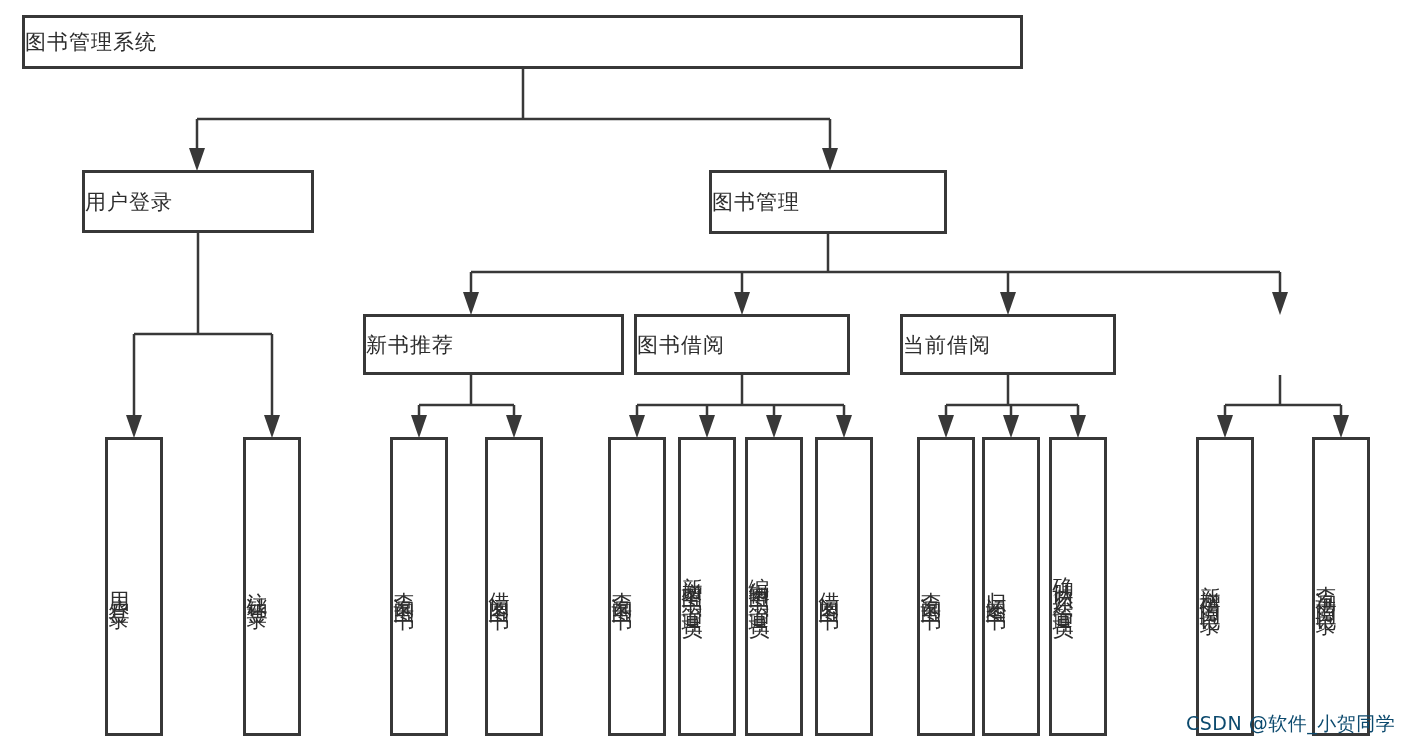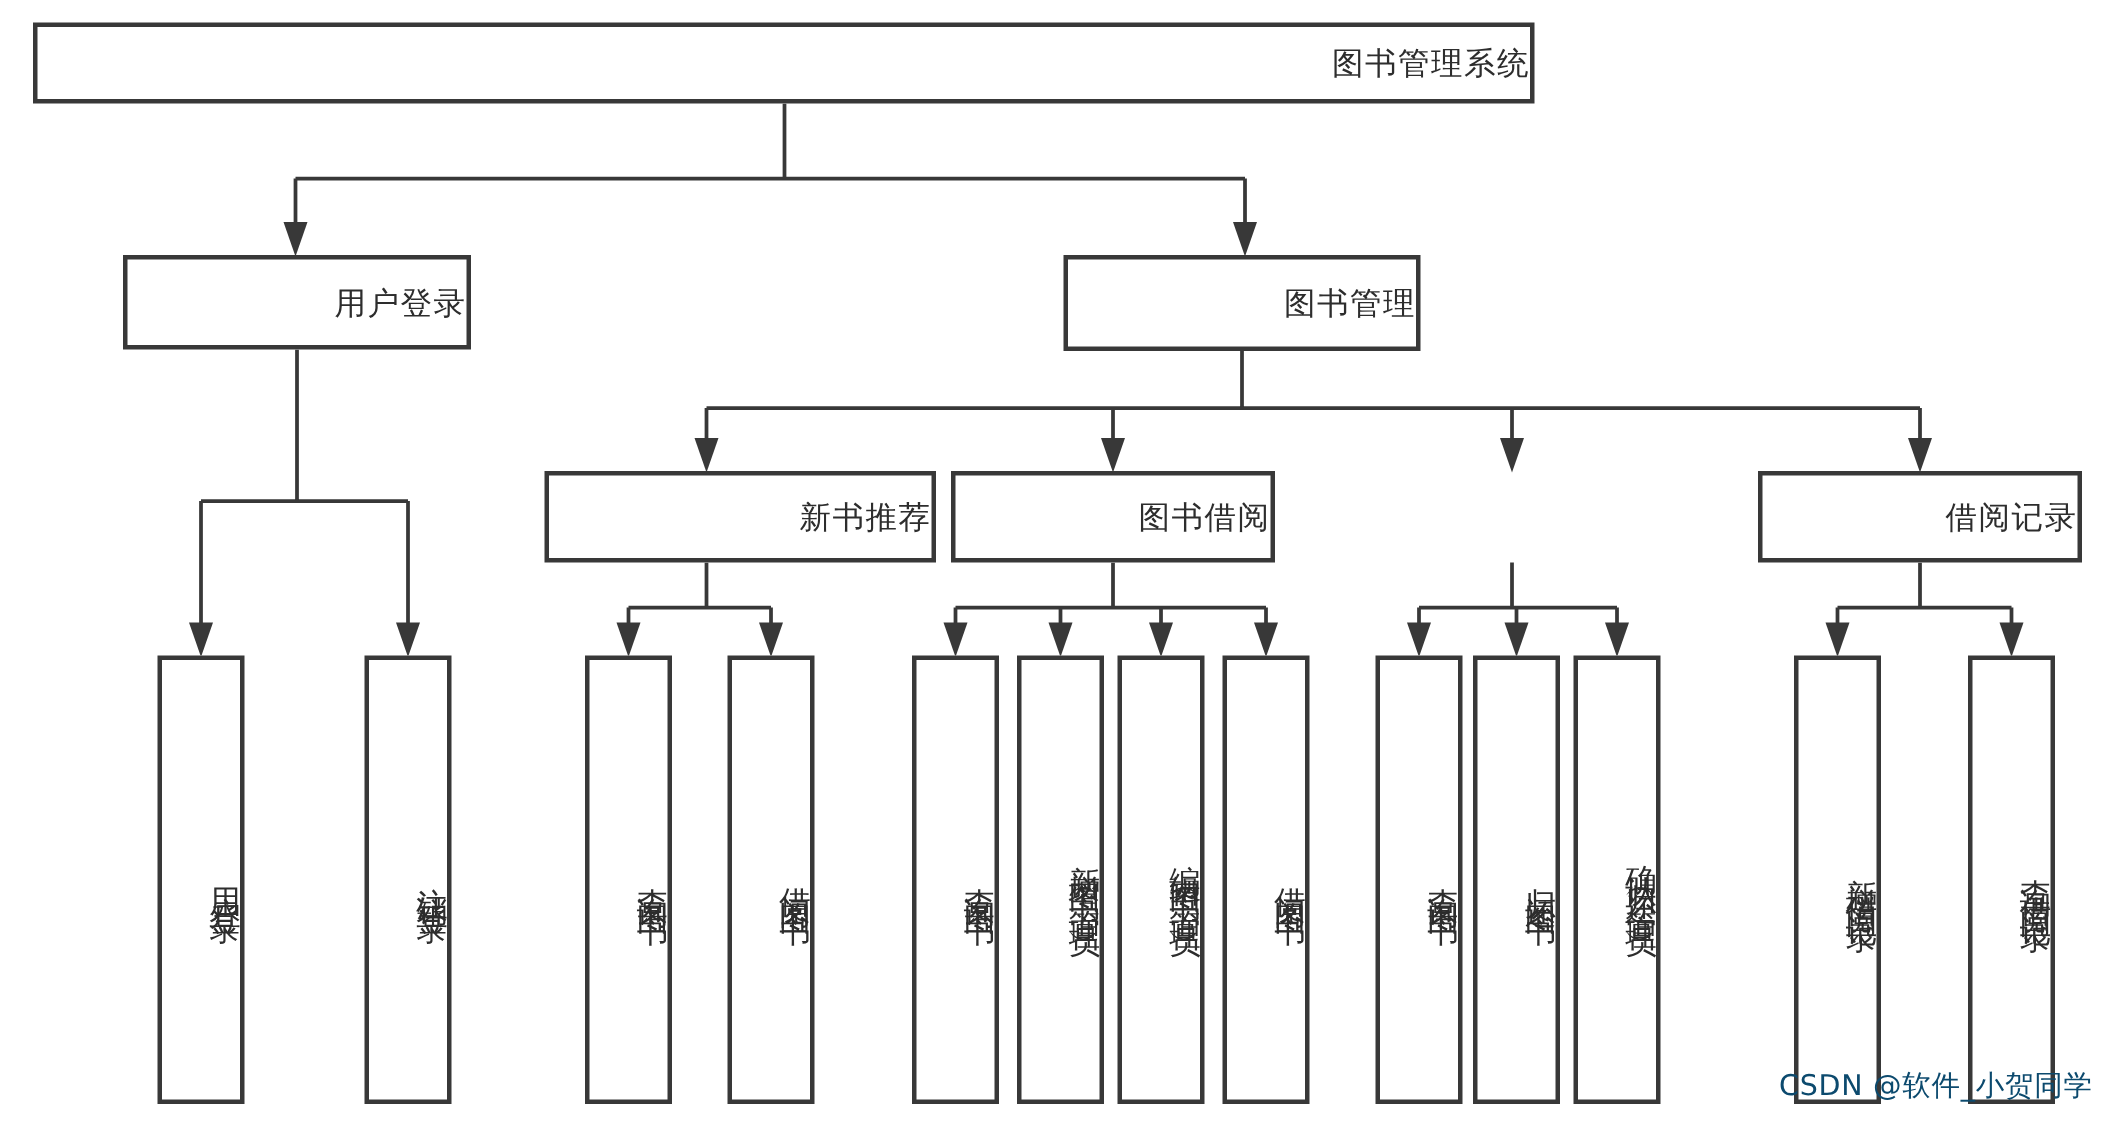--- a/index.html
+++ b/index.html
@@ -22,21 +22,21 @@
     width: 1405px;
     height: 747px;
   }
   .node {
     position: absolute;
     box-sizing: border-box;
     border: 3px solid #383838;
     background: #ffffff;
     display: flex;
     align-items: center;
-    justify-content: flex-end;
+    justify-content: flex-start;
     color: #2d2d2d;
   }
   .hlabel {
     font-size: 21px;
     letter-spacing: 1px;
     white-space: nowrap;
   }
   .leaf {
     width: 58px;
     height: 299px;
@@ -114,22 +114,22 @@
   <div class="node" style="left:709px; top:170px; width:238px; height:64px;">
     <span class="hlabel">图书管理</span>
   </div>
 
   <div class="node" style="left:363px; top:314px; width:261px; height:61px;font-family:Liberation Serif, serif;">
     <span class="hlabel">新书推荐</span>
   </div>
   <div class="node" style="left:634px; top:314px; width:216px; height:61px;">
     <span class="hlabel">图书借阅</span>
   </div>
-  <div class="node" style="left:1172px; top:314px; width:216px; height:61px;">
-    <span class="hlabel">借阅记录</span>
+  <div class="node" style="left:900px; top:314px; width:216px; height:61px;">
+    <span class="hlabel">当前借阅</span>
   </div>
 
   <div class="node leaf" style="left:105px;">
     <span class="vlabel">用户登录</span>
   </div>
   <div class="node leaf" style="left:243px;">
     <span class="vlabel">注销登录</span>
   </div>
 
   <div class="node leaf" style="left:390px;">

